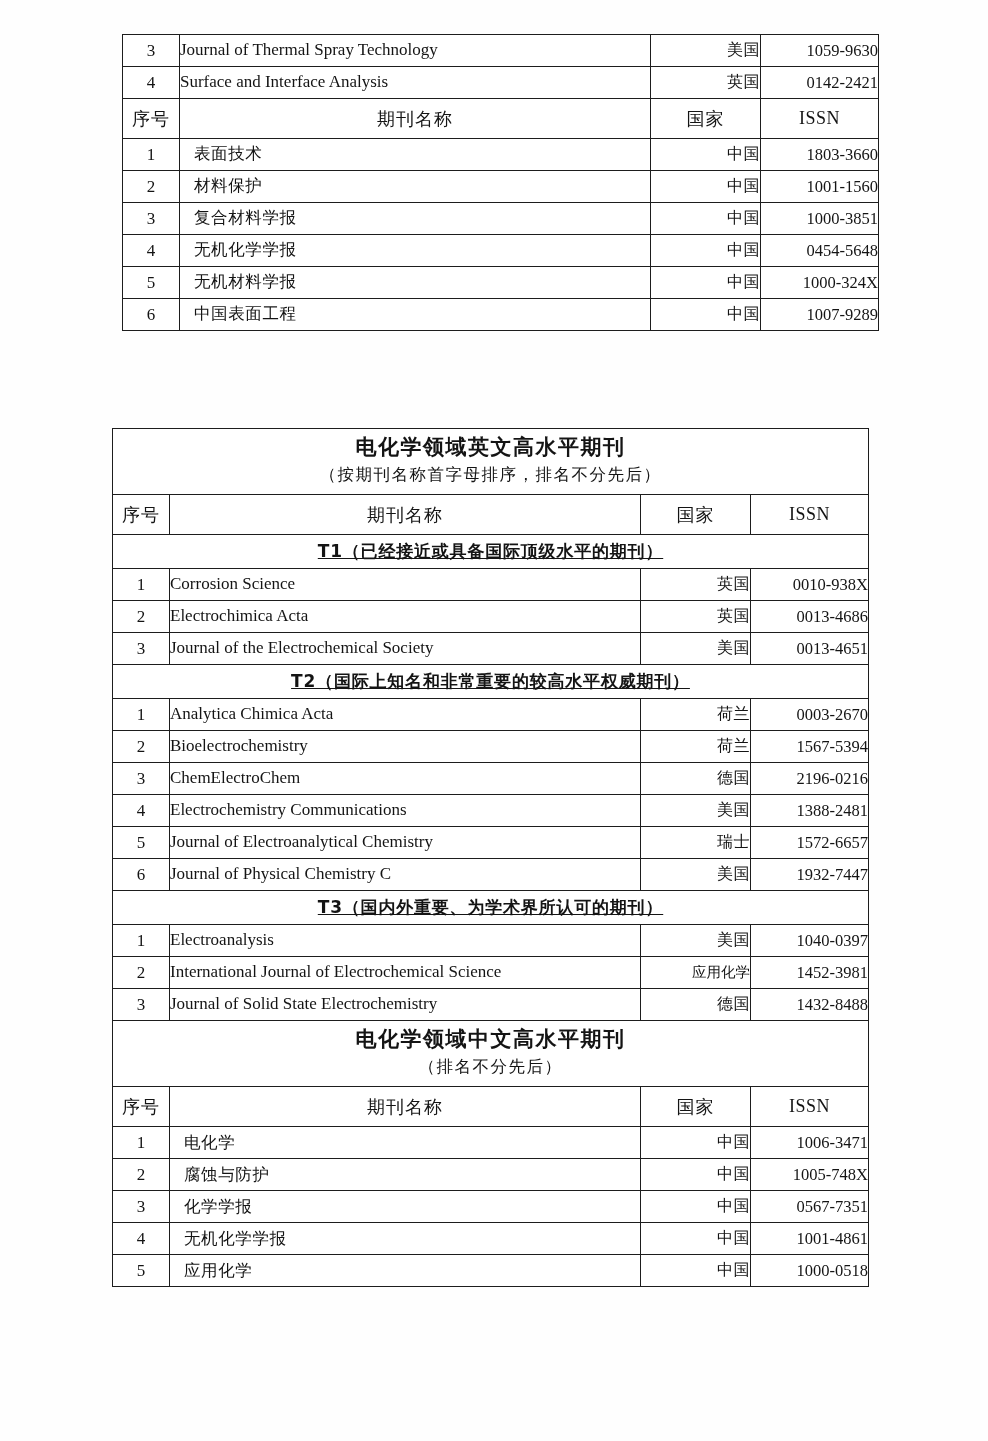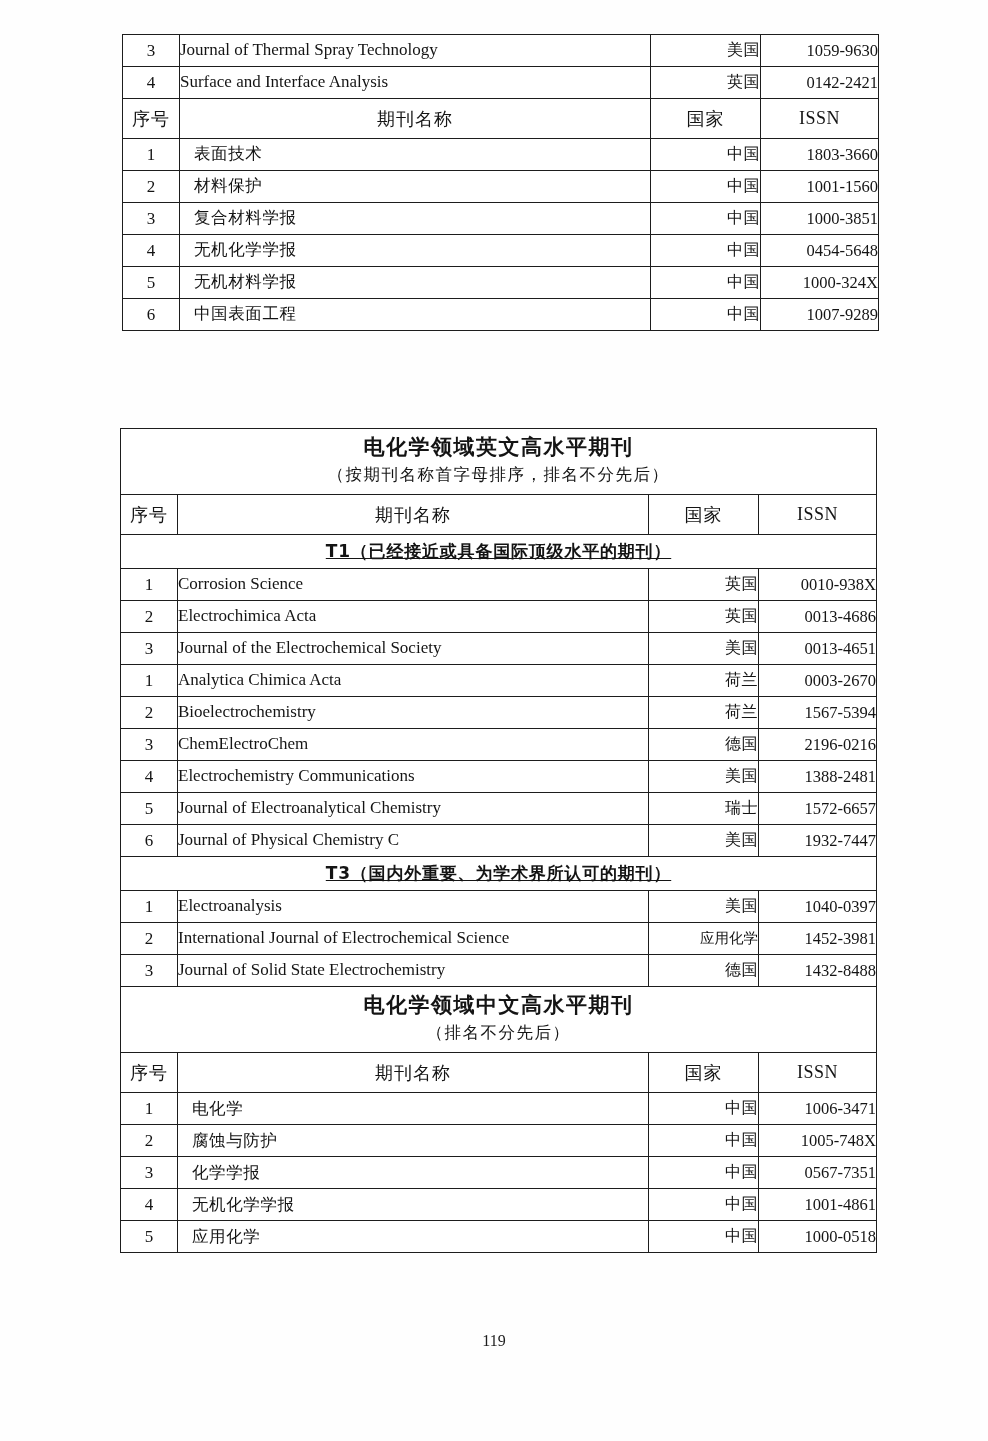--- a/index.html
+++ b/index.html
@@ -112,21 +112,21 @@
     text-align: center;
     font-family: "DejaVu Sans", "Liberation Sans", sans-serif;
     font-size: 17px;
     letter-spacing: 0.8px;
     font-weight: 600;
     text-decoration: underline;
   }
 
   
   #table-materials   { left: 122px; top: 34px; }
-  #table-electrochem { left: 120px; top: 428px; }
+  #table-electrochem { left: 112px; top: 428px; }
 
   
   .page-number {
     position: absolute;
     left: 0;
     top: 1332px;
     width: 988px;
     text-align: center;
     font-size: 16px;
     color: #1d1d1d;
@@ -244,20 +244,23 @@
         <td class="cell-country">英国</td>
         <td class="cell-issn">0013-4686</td>
       </tr>
       <tr class="r-data">
         <td class="cell-no">3</td>
         <td class="cell-name">Journal of the Electrochemical Society</td>
         <td class="cell-country">美国</td>
         <td class="cell-issn">0013-4651</td>
       </tr>
 
+      <tr class="r-tier">
+        <td colspan="4">T2（国际上知名和非常重要的较高水平权威期刊）</td>
+      </tr>
       <tr class="r-data">
         <td class="cell-no">1</td>
         <td class="cell-name">Analytica Chimica Acta</td>
         <td class="cell-country">荷兰</td>
         <td class="cell-issn">0003-2670</td>
       </tr>
       <tr class="r-data">
         <td class="cell-no">2</td>
         <td class="cell-name">Bioelectrochemistry</td>
         <td class="cell-country">荷兰</td>
@@ -350,15 +353,14 @@
       </tr>
       <tr class="r-data">
         <td class="cell-no">5</td>
         <td class="cell-name zh">应用化学</td>
         <td class="cell-country">中国</td>
         <td class="cell-issn">1000-0518</td>
       </tr>
     </tbody>
   </table>
 
-  <div class="page-number">119</div>
 
 </div>
 
 </body></html>

